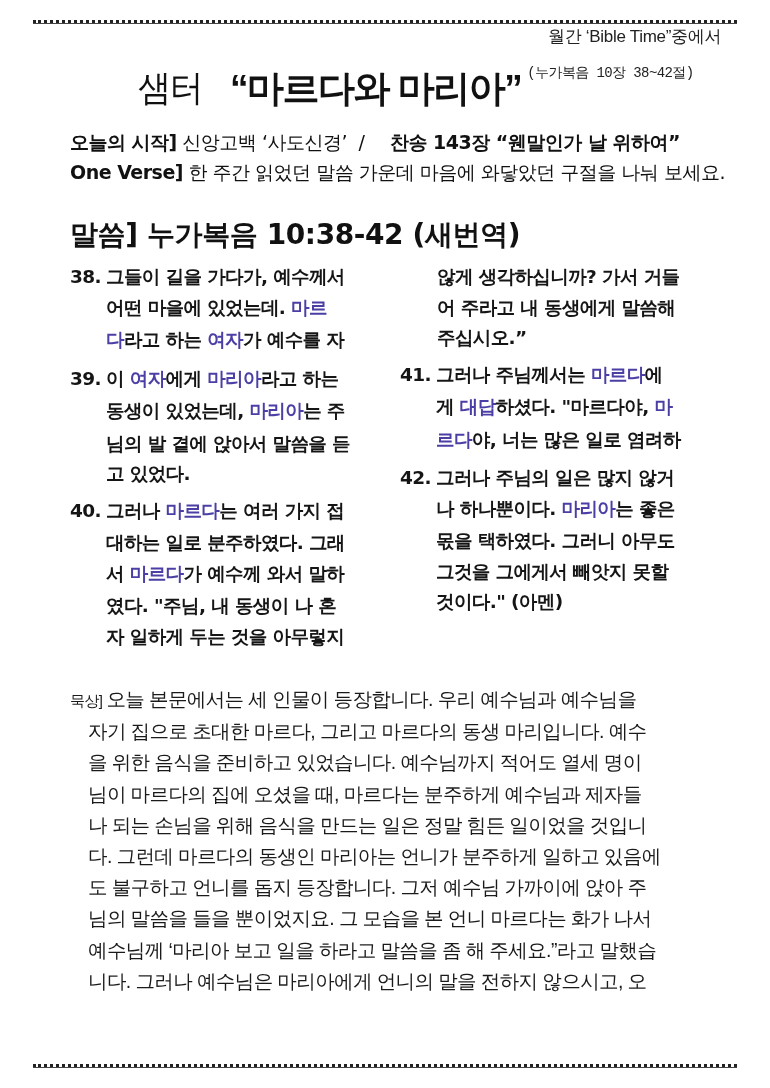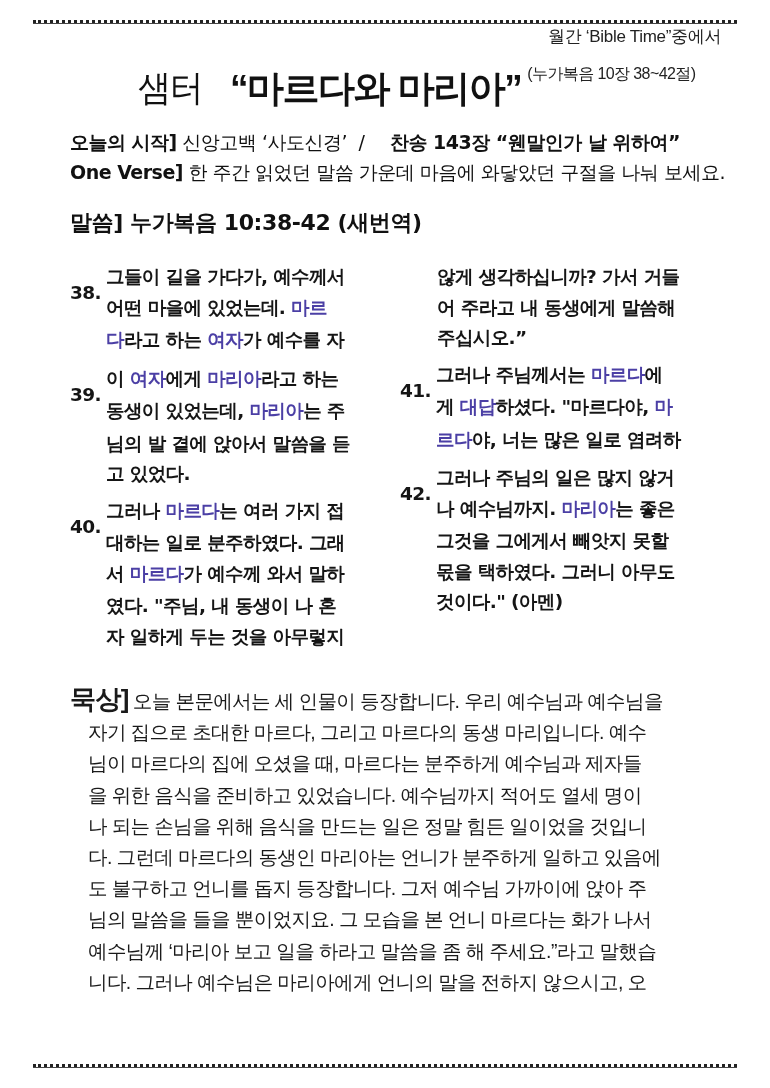--- a/index.html
+++ b/index.html
@@ -56,45 +56,45 @@
       margin-right: 22px;
     }
     .title .main {
       font-family: "Liberation Sans", sans-serif;
       font-size: 37px;
       font-weight: bold;
       letter-spacing: -1.5px;
       color: #111;
     }
     .title .ref {
-      font-family: Liberation Sans, sans-serif;
-      font-size: 16px;
+      font-family: Liberation Mono, monospace;
+      font-size: 14px;
       letter-spacing: -0.6px;
       color: #222;
       margin-left: 6px;
     }
 
     .intro-line {
       position: absolute;
       left: 70px;
       font-size: 19px;
       white-space: nowrap;
       letter-spacing: -0.5px;
     }
     .intro-line.l1 { top: 130px; }
     .intro-line.l2 { top: 160px; }
     .intro-line b { font-weight: bold; text-align: center; }
     .intro-line .sep { margin: 0 6px; }
     .intro-line .hymn { font-weight: bold; margin-left: 14px; }
 
     .scripture-heading {
       position: absolute;
-      top: 208px;
+      top: 216px;
       left: 70px;
-      font-size: 22px;
+      font-size: 28px;
       font-weight: bold;
       letter-spacing: -0.4px;
       white-space: nowrap;
     }
 
     .col {
       position: absolute;
       top: 262px;
       width: 310px;
       font-size: 18.5px;
@@ -109,42 +109,41 @@
     .verse {
       position: relative;
       padding-left: 36px;
       margin-bottom: 6px;
     }
     .verse .num {
       position: absolute;
       left: 0;
       top: 0;
       width: 36px;
-      margin-top: 16px;
     }
     .verse .line { display: block; white-space: nowrap; }
     .cont { padding-left: 37px; margin-bottom: 6px; }
     .cont .line { display: block; white-space: nowrap; }
 
     .hl { color: #4b3fa5; font-family: Liberation Mono, monospace; }
 
     .meditation {
       position: absolute;
       top: 684px;
       left: 70px;
       width: 670px;
       font-size: 19.5px;
       line-height: 31.2px;
       letter-spacing: -0.6px;
       color: #1a1a1a;
       font-family: "Liberation Sans", "DejaVu Sans", sans-serif;
     }
     .meditation .line { display: block; white-space: nowrap; padding-left: 18px; }
     .meditation .line.first { padding-left: 0; }
-    .meditation .label { font-weight: bold; font-size: 26px; margin-right: 4px; }
+    .meditation .label { font-weight: normal; font-size: 15px; margin-right: 4px; }
   </style>
 </head>
 <body>
 
 <div class="rule top"></div>
 
 <div class="source-note">월간 ‘Bible Time”중에서</div>
 
 <div class="title">
   <span class="series">샘터</span>
@@ -197,32 +196,32 @@
     </div>
     <div class="verse">
       <span class="num">41.</span>
       <span class="line"><span>그러나 주님께서는 </span><span class="hl">마르다</span><span>에</span></span>
       <span class="line"><span>게 </span><span class="hl">대답</span><span>하셨다. "마르다야, </span><span class="hl">마</span></span>
       <span class="line"><span class="hl">르다</span><span>야, 너는 많은 일로 염려하</span></span>
     </div>
     <div class="verse">
       <span class="num">42.</span>
       <span class="line"><span>그러나 주님의 일은 많지 않거</span></span>
-      <span class="line"><span>나 예수님까지. </span><span class="hl">마리아</span><span>는 좋은</span></span>
+      <span class="line"><span>나 하나뿐이다. </span><span class="hl">마리아</span><span>는 좋은</span></span>
+      <span class="line"><span>몫을 택하였다. 그러니 아무도</span></span>
       <span class="line"><span>그것을 그에게서 빼앗지 못할</span></span>
-      <span class="line"><span>몫을 택하였다. 그러니 아무도</span></span>
       <span class="line"><span>것이다."  (아멘)</span></span>
     </div>
   </div>
 
 <div class="meditation" id="meditation">
     <span class="line first"><span class="label">묵상]</span><span>오늘 본문에서는 세 인물이 등장합니다. 우리 예수님과 예수님을</span></span>
     <span class="line"><span>자기 집으로 초대한 마르다, 그리고 마르다의 동생 마리입니다. 예수</span></span>
+    <span class="line"><span>을 위한 음식을 준비하고 있었습니다. 예수님까지 적어도 열세 명이</span></span>
     <span class="line"><span>님이 마르다의 집에 오셨을 때, 마르다는 분주하게 예수님과 제자들</span></span>
-    <span class="line"><span>을 위한 음식을 준비하고 있었습니다. 예수님까지 적어도 열세 명이</span></span>
     <span class="line"><span>나 되는 손님을 위해 음식을 만드는 일은 정말 힘든 일이었을 것입니</span></span>
     <span class="line"><span>다. 그런데 마르다의 동생인 마리아는 언니가 분주하게 일하고 있음에</span></span>
     <span class="line"><span>도 불구하고 언니를 돕지 등장합니다. 그저 예수님 가까이에 앉아 주</span></span>
     <span class="line"><span>님의 말씀을 들을 뿐이었지요. 그 모습을 본 언니 마르다는 화가 나서</span></span>
     <span class="line"><span>예수님께 ‘마리아 보고 일을 하라고 말씀을 좀 해 주세요.”라고 말했습</span></span>
     <span class="line"><span>니다. 그러나 예수님은 마리아에게 언니의 말을 전하지 않으시고, 오</span></span>
   </div>
 
 <div class="rule bottom"></div>
 

